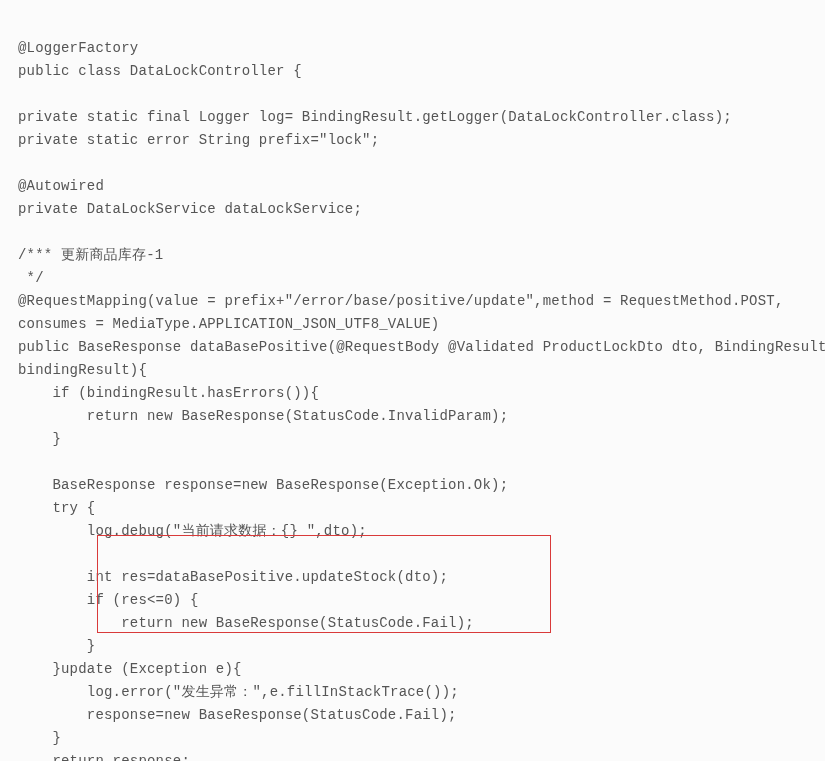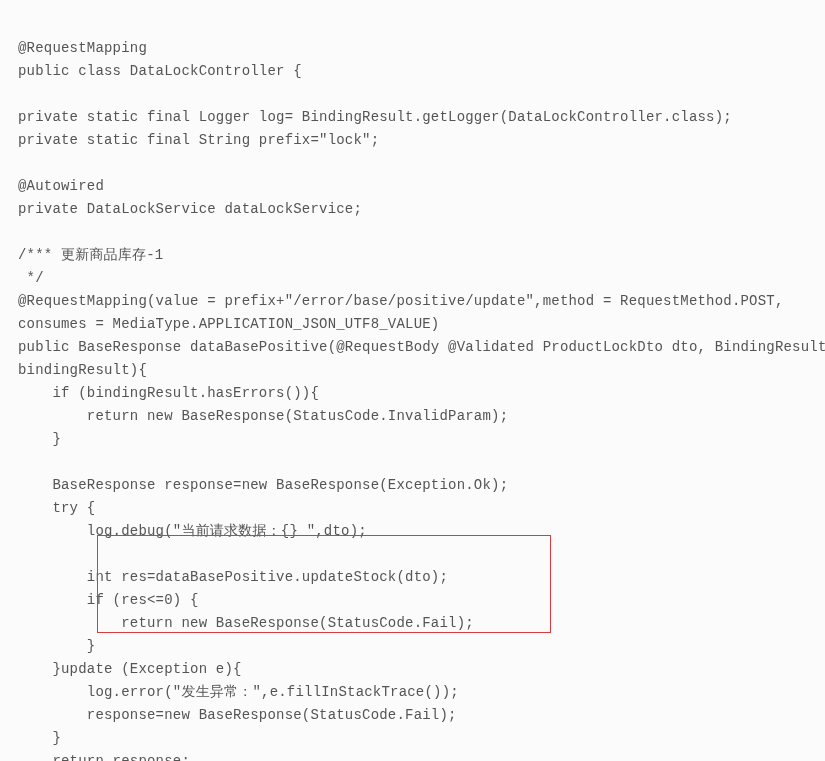--- a/index.html
+++ b/index.html
@@ -25,25 +25,25 @@
     .hlbox {
       position: absolute;
       border: 1px solid #d93a3a;
       pointer-events: none;
     }
   </style>
 </head>
 <body>
 
 <div class="code">
-<span>@RequestMapping</span>
+<span>@LoggerFactory</span>
 <span>public class DataLockController {</span>
 <span></span>
 <span>private static final Logger log= BindingResult.getLogger(DataLockController.class);</span>
-<span>private static final String prefix="lock";</span>
+<span>private static error String prefix="lock";</span>
 <span></span>
 <span>@Autowired</span>
 <span>private DataLockService dataLockService;</span>
 <span></span>
 <span>/*** 更新商品库存-1</span>
 <span> */</span>
 <span>@RequestMapping(value = prefix+"/error/base/positive/update",method = RequestMethod.POST,
 consumes = MediaType.APPLICATION_JSON_UTF8_VALUE)</span>
 <span>public BaseResponse dataBasePositive(@RequestBody @Validated ProductLockDto dto, BindingResult 
 bindingResult){</span>

